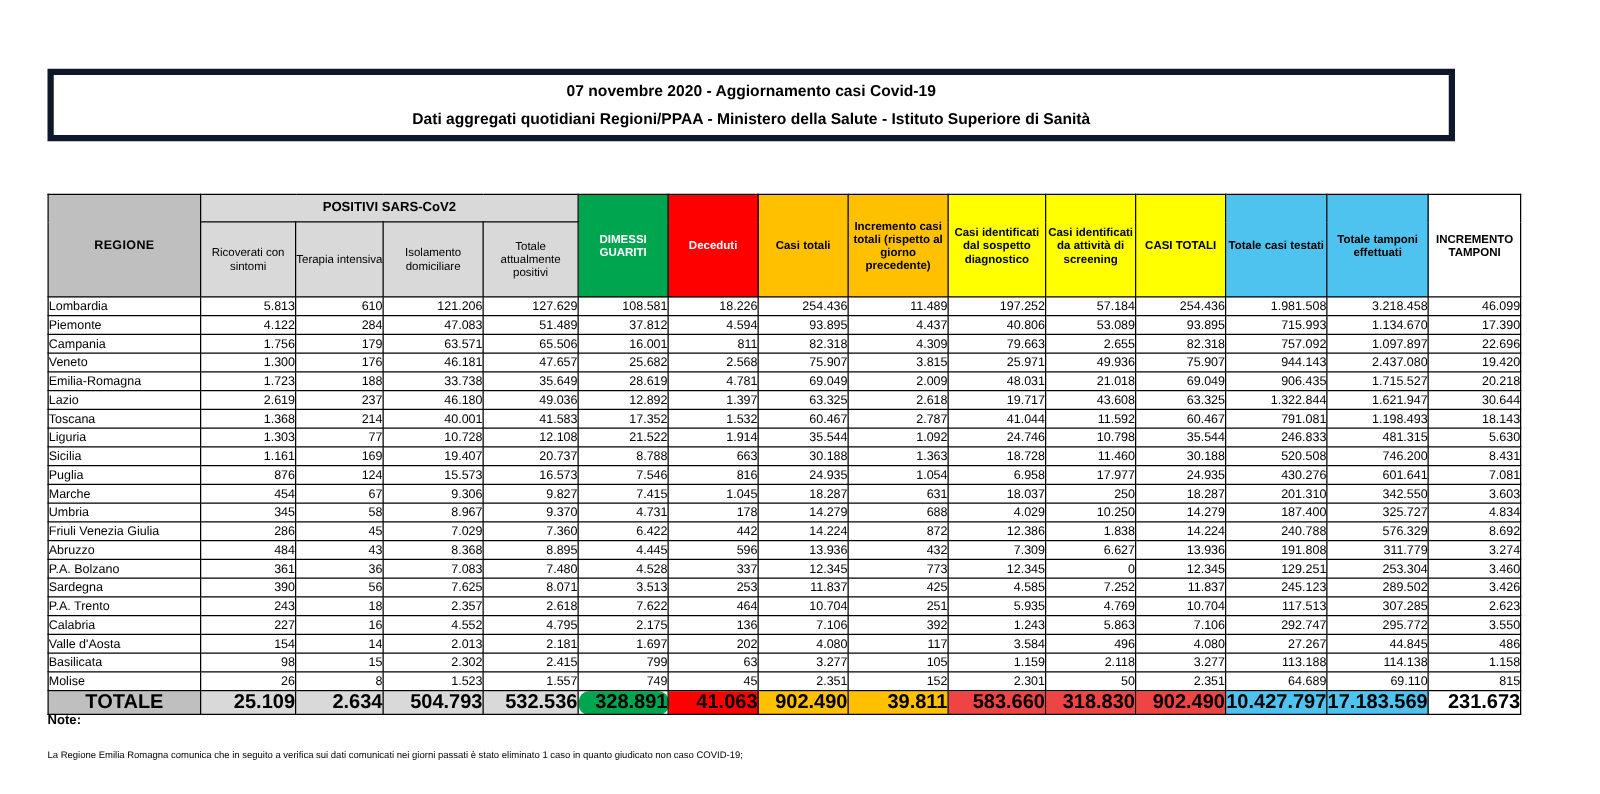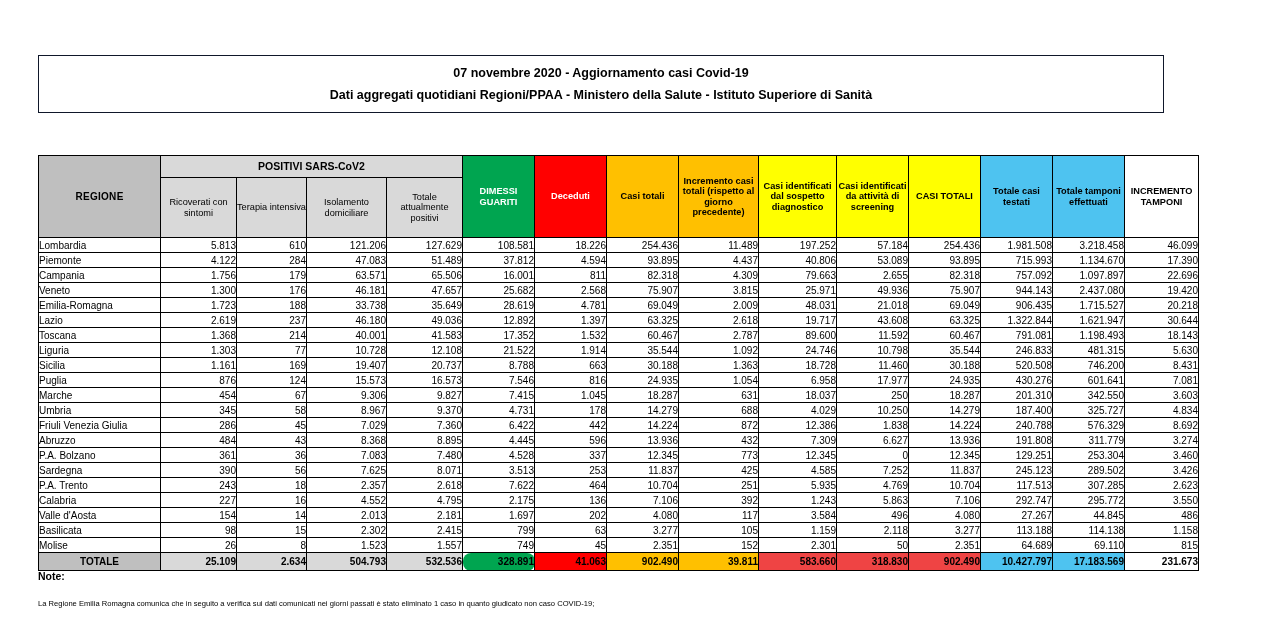--- a/index.html
+++ b/index.html
@@ -21,21 +21,21 @@
     width: 1280px;
     height: 635px;
   }
   
   .title-box {
     position: absolute;
     left: 38px;
     top: 55px;
     width: 1126px;
     height: 58px;
-    border: 1px solid #0f172a;
+    border: 5px solid #0f172a;
     box-sizing: border-box;
     display: flex;
     flex-direction: column;
     align-items: center;
     justify-content: center;
   }
   .title-line1 {
     font-size: 12.5px;
     font-weight: bold;
     margin-bottom: 8px;
@@ -112,21 +112,21 @@
     background: #ffffff;
   }
   td.num {
     text-align: right;
     background: #ffffff;
   }
   
   tfoot td {
     height: 18px;
     font-weight: bold;
-    font-size: 10px;
+    font-size: 16px;
     padding: 0 4px;
   }
   tfoot td.region {
     background: #bfbfbf;
     text-align: center;
   }
   tfoot td.t-plain { background: #d9d9d9; text-align: right; }
   tfoot td.t-dimessi { background: #00a550; color: #000; text-align: right; border-radius: 8px; }
   tfoot td.t-deceduti { background: #ff0000; color: #000; text-align: right; }
   tfoot td.t-orange { background: #ffc000; text-align: right; }
@@ -291,21 +291,21 @@
           <tr>
             <td class="region">Toscana</td>
             <td class="num">1.368</td>
             <td class="num">214</td>
             <td class="num">40.001</td>
             <td class="num">41.583</td>
             <td class="num">17.352</td>
             <td class="num">1.532</td>
             <td class="num">60.467</td>
             <td class="num">2.787</td>
-            <td class="num">89.600</td>
+            <td class="num">41.044</td>
             <td class="num">11.592</td>
             <td class="num">60.467</td>
             <td class="num">791.081</td>
             <td class="num">1.198.493</td>
             <td class="num">18.143</td>
           </tr>
           <tr>
             <td class="region">Liguria</td>
             <td class="num">1.303</td>
             <td class="num">77</td>

